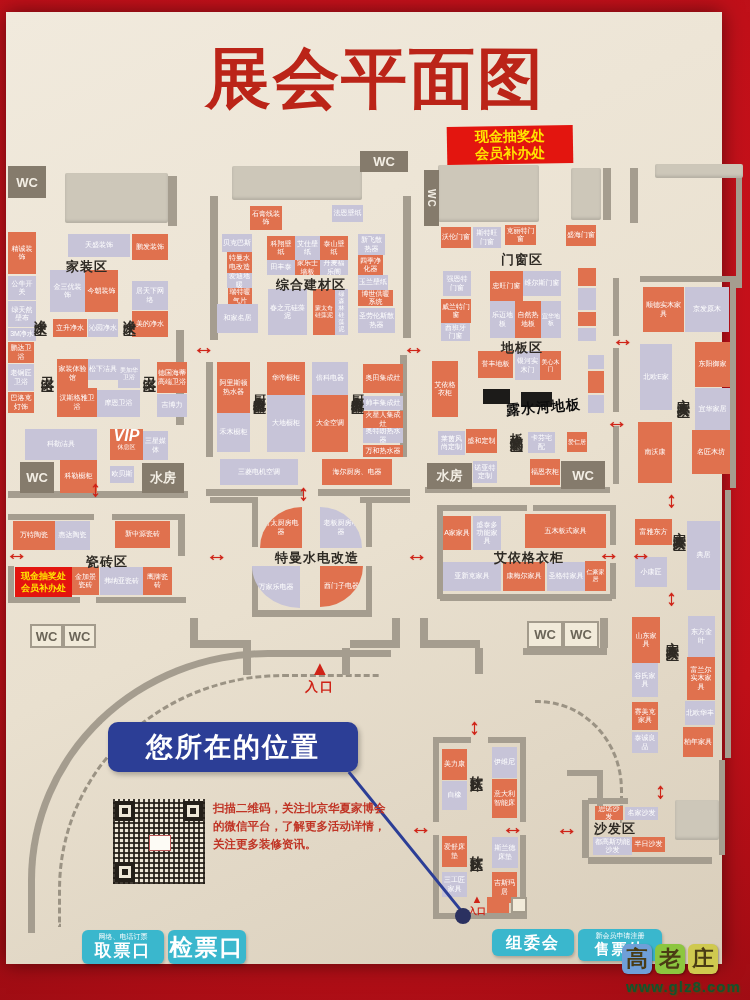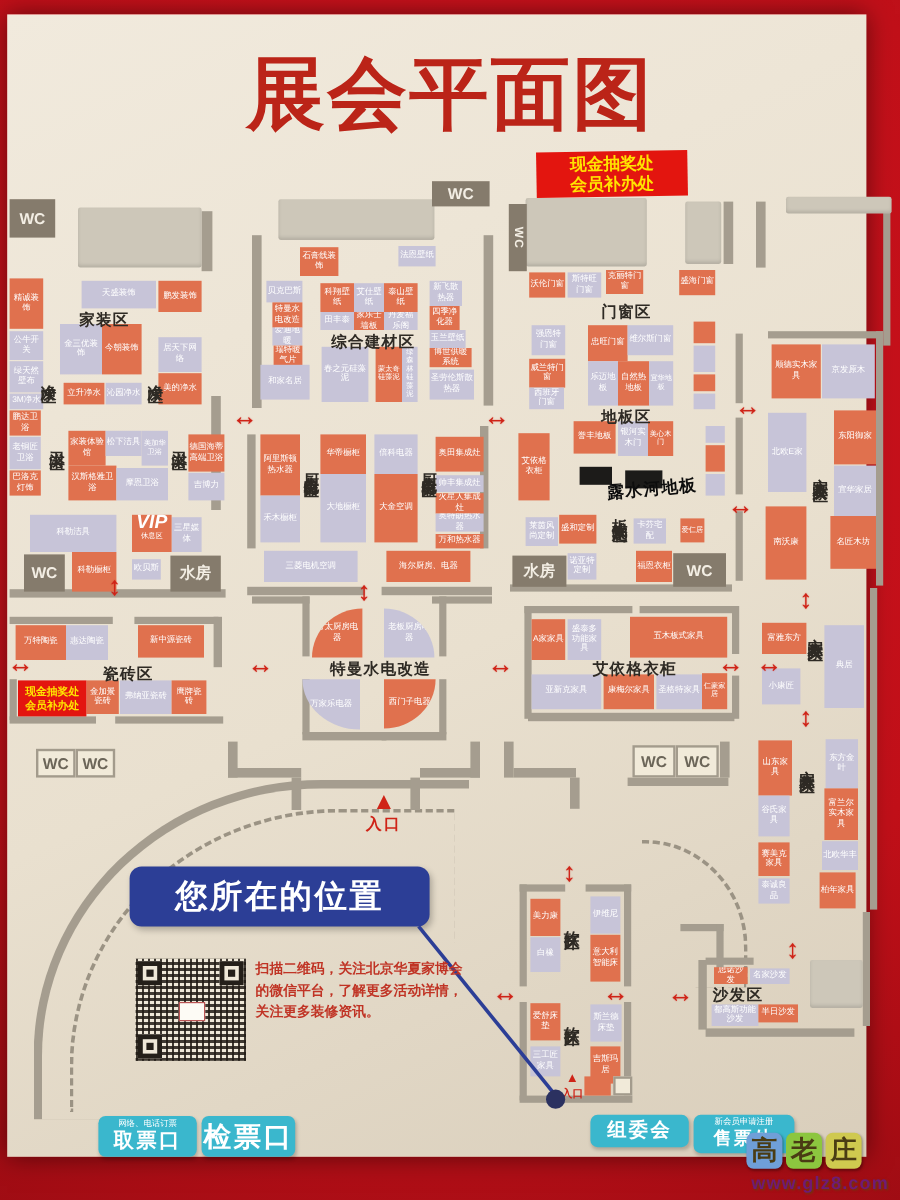--- a/index.html
+++ b/index.html
@@ -63,21 +63,21 @@
   #btn-pickup .main{font-size:17px;line-height:20px}
   #btn-check{left:168px;top:930px;width:78px;height:34px}
   #btn-check .main{font-size:23px;line-height:34px}
   #btn-committee{left:492px;top:929px;width:82px;height:27px}
   #btn-committee .main{font-size:16px;line-height:27px}
   #btn-ticket{left:578px;top:929px;width:84px;height:32px}
   #btn-ticket .main{font-size:15px;line-height:18px}
   #watermark{position:absolute;left:622px;top:944px;display:flex;gap:3px;z-index:9}
   .wm-tile{width:30px;height:30px;border-radius:6px;display:flex;align-items:center;justify-content:center;
       font-family:"DejaVu Serif",serif;font-weight:700;font-size:22px;color:#4a3c14;box-shadow:1px 1px 2px rgba(0,0,0,.3)}
-  #wm-url{position:absolute;left:626px;top:978px;font-size:15px;font-weight:700;color:#701a75;
+  #wm-url{position:absolute;left:626px;top:978px;font-size:15px;font-weight:700;color:#14532d;
       text-shadow:1px 1px 2px #5e420f;z-index:9;letter-spacing:1px}
 </style>
 </head>
 <body>
 
 <div id="poster"></div>
 
 <div id="map">
   <div id="road1"></div>
   <div id="road2"></div>

